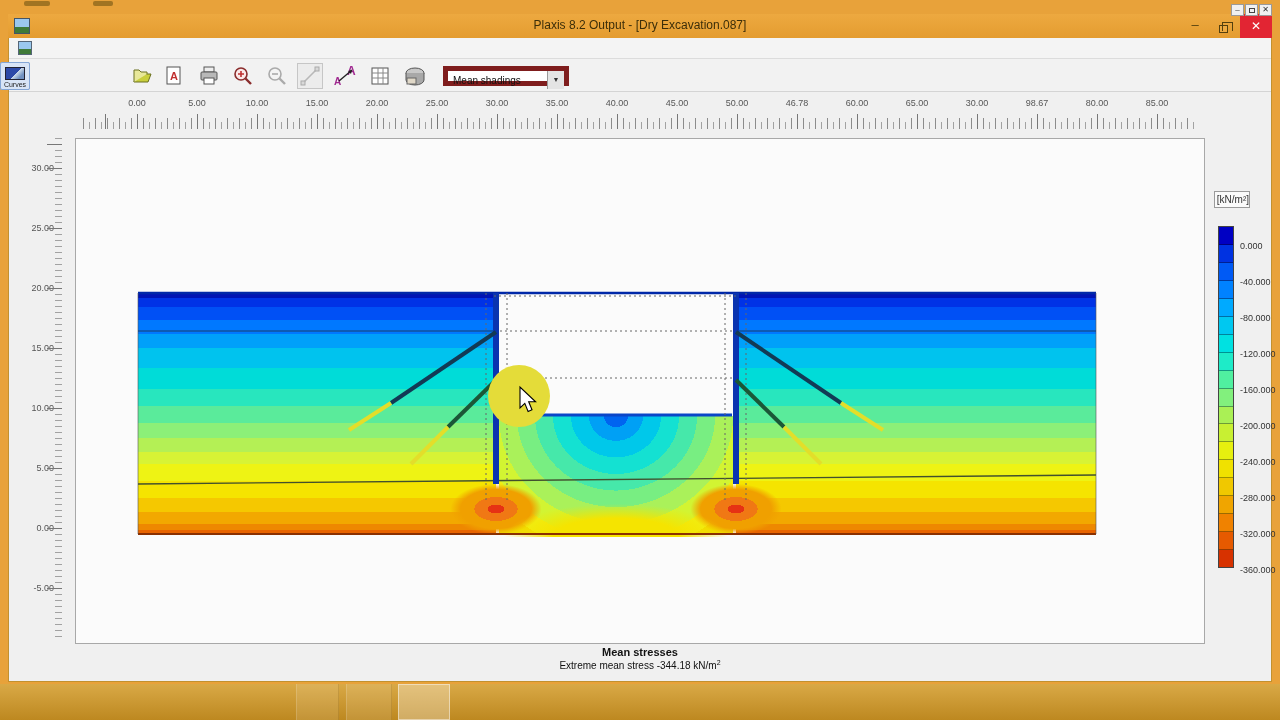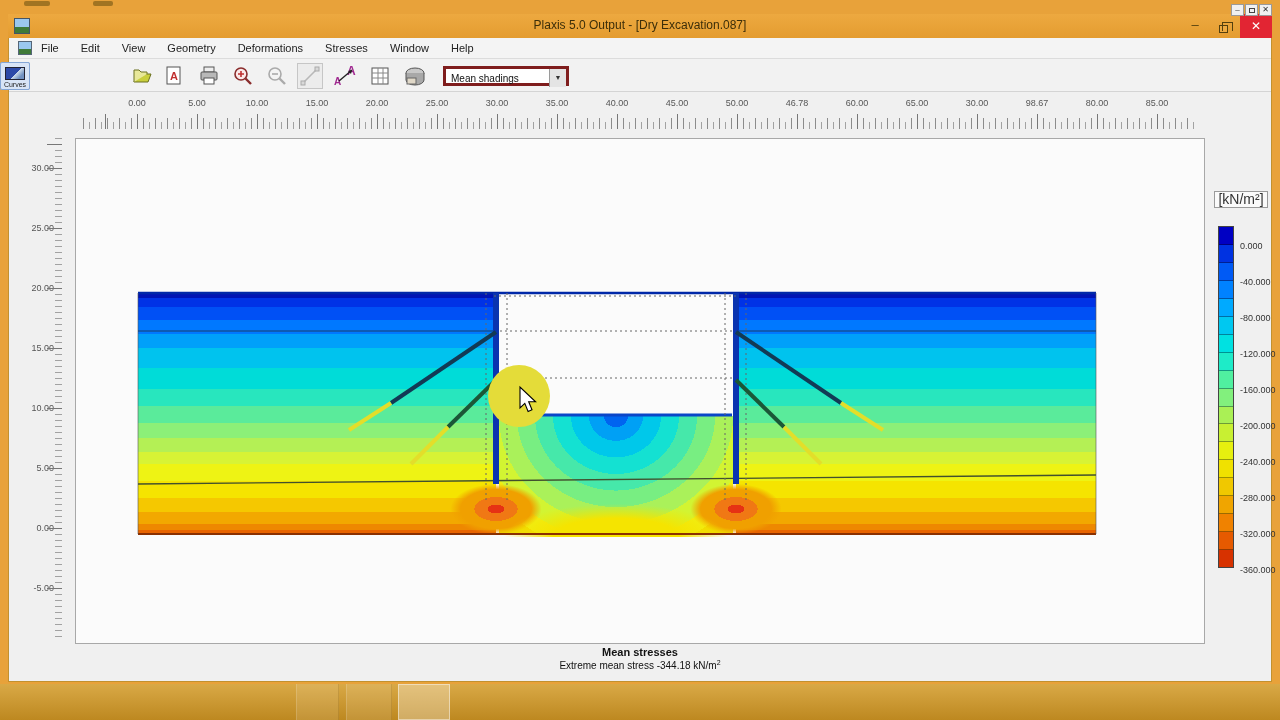--- a/index.html
+++ b/index.html
@@ -43,21 +43,21 @@
              background:#f2f2f2; border-bottom:1px solid #d4d4d4; }
   .appbtn { position:absolute; top:62px; width:30px; height:28px; background:#d8e4f6;
             border:1px solid #85a6d6; border-radius:2px; text-align:center; padding-top:2px; }
   .thumb { display:block; margin:0 auto; width:20px; height:13px;
            background:linear-gradient(135deg,#2c49a8 55%, #c8d8e8 55%, #7090c0 80%); border:1px solid #223; }
   .albl { font-size:7px; color:#222; display:block; margin-top:1px; }
   .tool-ico { position:absolute; top:65px; width:22px; height:22px; }
   .tool-box { position:absolute; top:63px; width:26px; height:26px; background:#ececec;
               border:1px solid #c6c6c6; }
   .combo { position:absolute; left:443px; top:66px; width:126px; height:20px; background:#fff;
-           border:3px solid #7f1d1d; font-size:10px; color:#111; }
+           border:5px solid #7f1d1d; font-size:10px; color:#111; }
   .combo-text { position:absolute; left:5px; top:4px; }
   .combo-arrow { position:absolute; right:0; top:0; width:17px; height:18px; background:#e4e4e4;
                  border-left:1px solid #9a9a9a; text-align:center; font-size:7px; line-height:18px; color:#333; }
 
   
   .hruler-nums { position:absolute; left:107px; top:98px; display:flex; }
   .hruler-nums .rn { width:60px; text-align:center; font-size:9px; color:#555; }
   .hruler-ticks { position:absolute; left:83px; top:112px; width:1112px; height:17px;
      background-image:
        repeating-linear-gradient(90deg,#777 0 1px, transparent 1px 60px),
@@ -92,23 +92,23 @@
        #46e8aa 42% 54%, #78ee82 54% 66%, #aaf15a 66% 78%, #d2f432 78% 90%,
        #f0ee14 90% 100%, #f0d800 100%); }
   .bulb { position:absolute; width:114px; height:70px;
      background:radial-gradient(ellipse 50% 45% at 50% 60%,
        #e63214 0 14%, #f07814 14% 38%, #f0a000 38% 62%, rgba(240,200,0,0) 80%); }
   .bulge { position:absolute; left:400px; top:352px; width:280px; height:46px;
      background:radial-gradient(ellipse 50% 90% at 50% 100%, #f5e400 0 45%, rgba(245,228,0,0) 80%); }
   .plot-svg { position:absolute; left:0; top:0; z-index:5; }
 
   
-  .legend-unit { position:absolute; left:1214px; top:191px; width:54px; height:17px;
-                 background:#fafafa; border:1px solid #9a9a9a; font-size:14px; color:#333;
-                 text-align:center; line-height:15px; }
+  .legend-unit { position:absolute; left:1214px; top:191px; width:36px; height:17px;
+                 background:#fafafa; border:1px solid #9a9a9a; font-size:10px; color:#333;
+                 text-align:right; line-height:15px; }
   .legend-bar { position:absolute; left:1218px; top:226px; width:16px; height:342px;
                 border:1px solid #444; display:flex; flex-direction:column; }
   .legend-bar .seg { flex:1; border-bottom:1px solid rgba(0,0,0,.35); }
   .legend-bar .seg:last-child { border-bottom:none; }
   .legend-labels { position:absolute; left:1240px; top:228px; width:55px; }
   .legend-labels .ll { height:36px; line-height:36px; font-size:9px; color:#333; }
 
   
   .caption { position:absolute; left:75px; top:646px; width:1130px; text-align:center; color:#111; }
   .cap-title { font-size:11px; font-weight:bold; }
@@ -126,40 +126,29 @@
 <body>
 
 <div id="screen">
 
   <div class="smudge" style="left:24px; top:1px; width:26px;"></div>
   <div class="smudge" style="left:93px; top:1px; width:20px;"></div>
 
   <div class="window"></div>
 
   <div class="titlebar">
-    <div class="title-text">Plaxis 5.0 Output - [Dry Excavation.087]</div>
+    <div class="title-text">Plaxis 8.2 Output - [Dry Excavation.087]</div>
   </div>
   <div class="win-ico"></div>
   <div class="cap-btn" style="left:1182px;">–</div>
   <div class="cap-btn" style="left:1210px;"><span class="restore-glyph"></span></div>
   <div class="close-btn">✕</div>
 
   <div class="menubar">
     <div class="mdi-ico"></div>
-    <div class="menu-items">
-
-    <span class="mi">File</span>
-        <span class="mi">Edit</span>
-        <span class="mi">View</span>
-        <span class="mi">Geometry</span>
-        <span class="mi">Deformations</span>
-        <span class="mi">Stresses</span>
-        <span class="mi">Window</span>
-        <span class="mi">Help</span>
-      </div>
   </div>
   <div class="mdi-ctl" style="left:1231px;">–</div>
   <div class="mdi-ctl" style="left:1245px;"><span class="mdi-restore"></span></div>
   <div class="mdi-ctl" style="left:1259px;">✕</div>
 
   <div class="toolbar"></div>
   <div style="position:absolute;">
 
   <button class="appbtn">
         <span class="thumb"></span>

